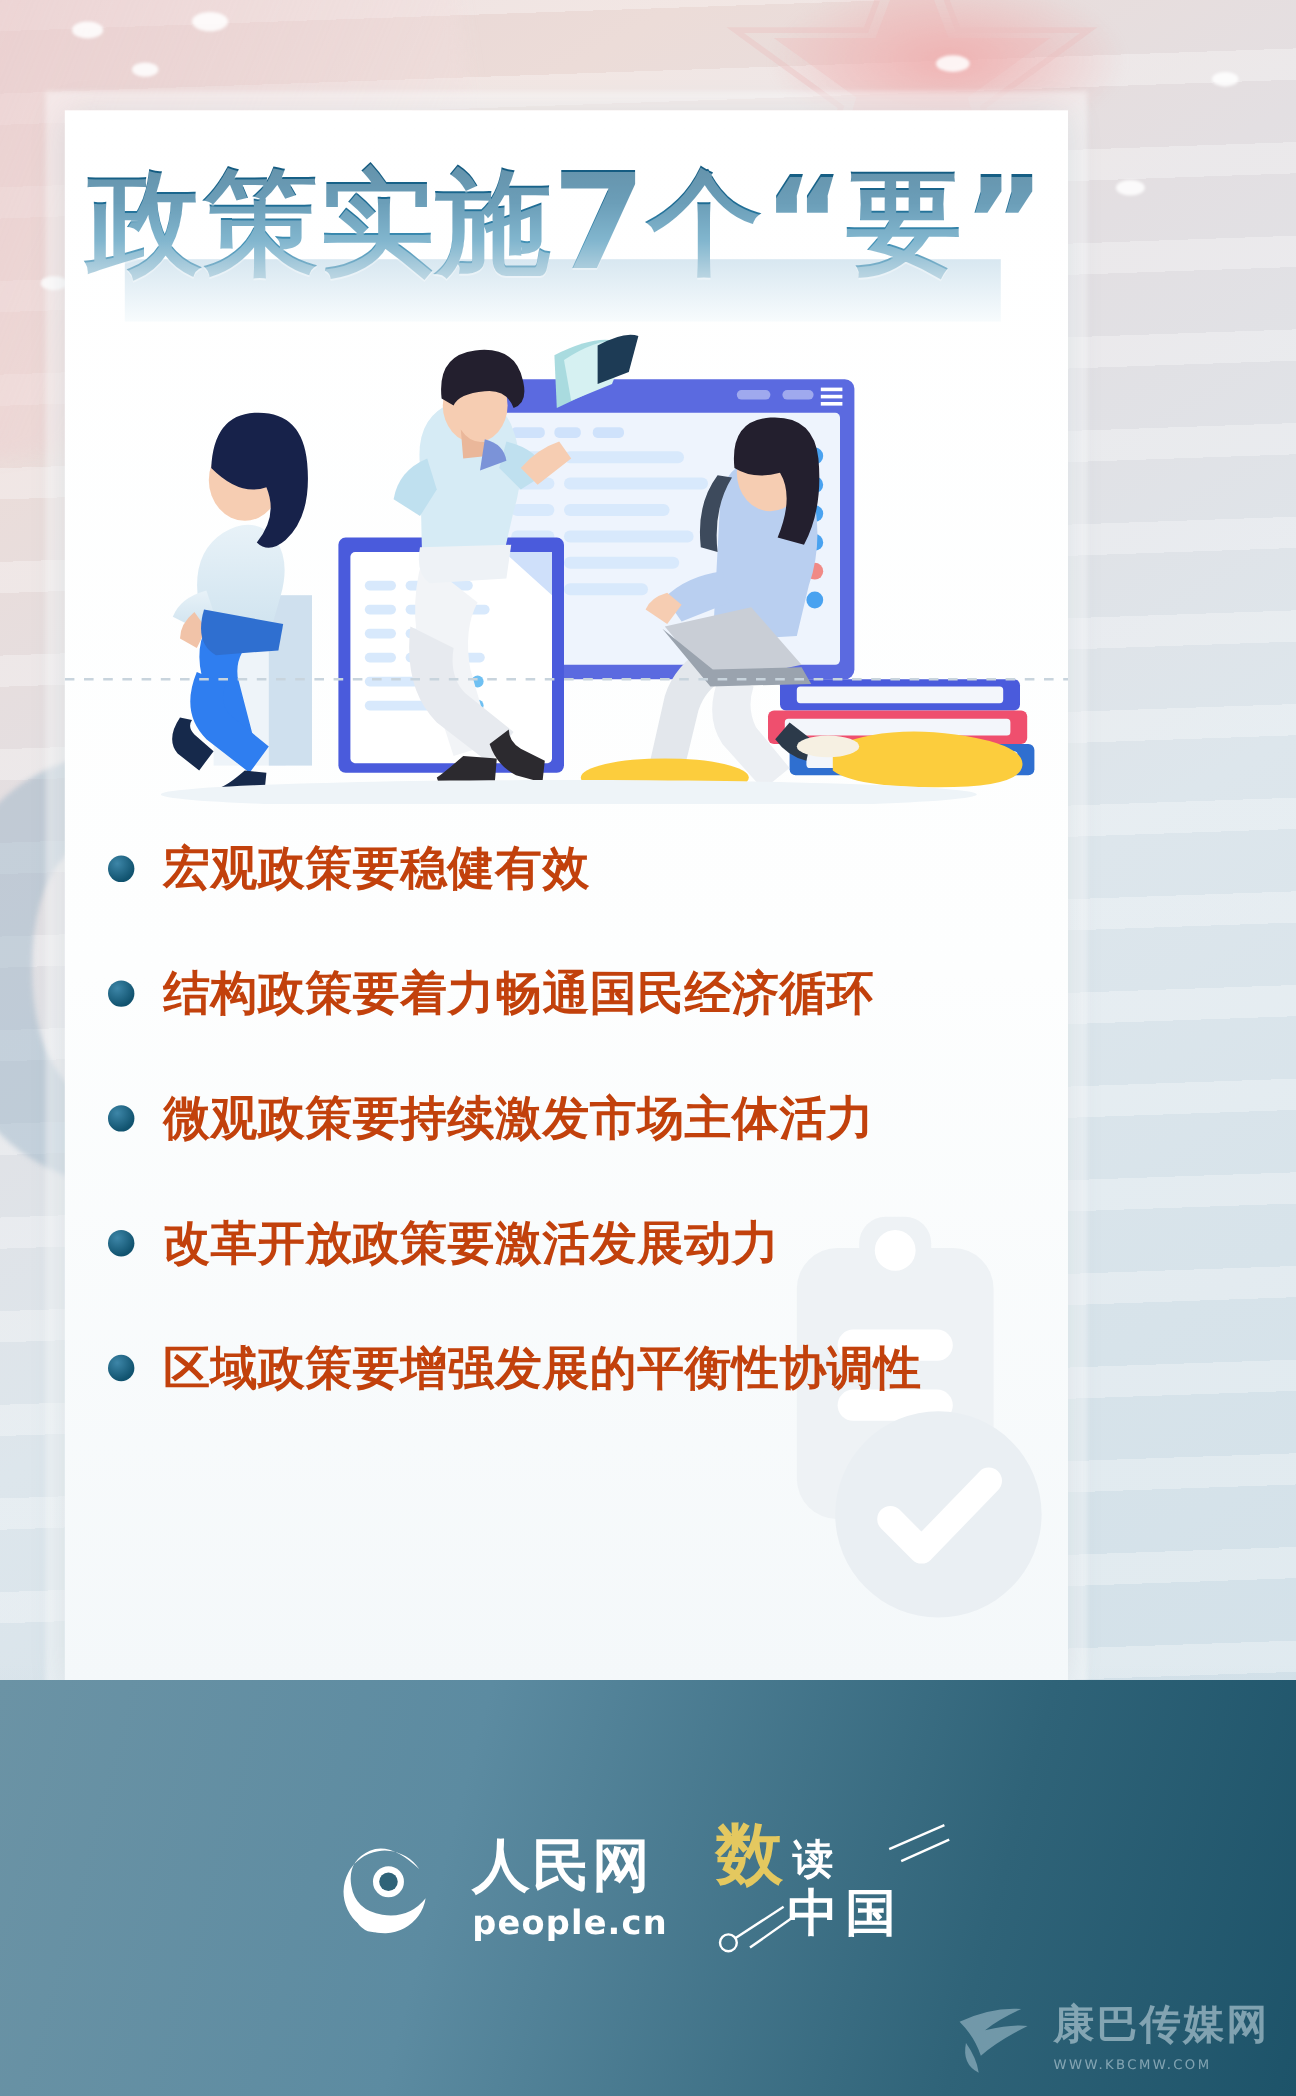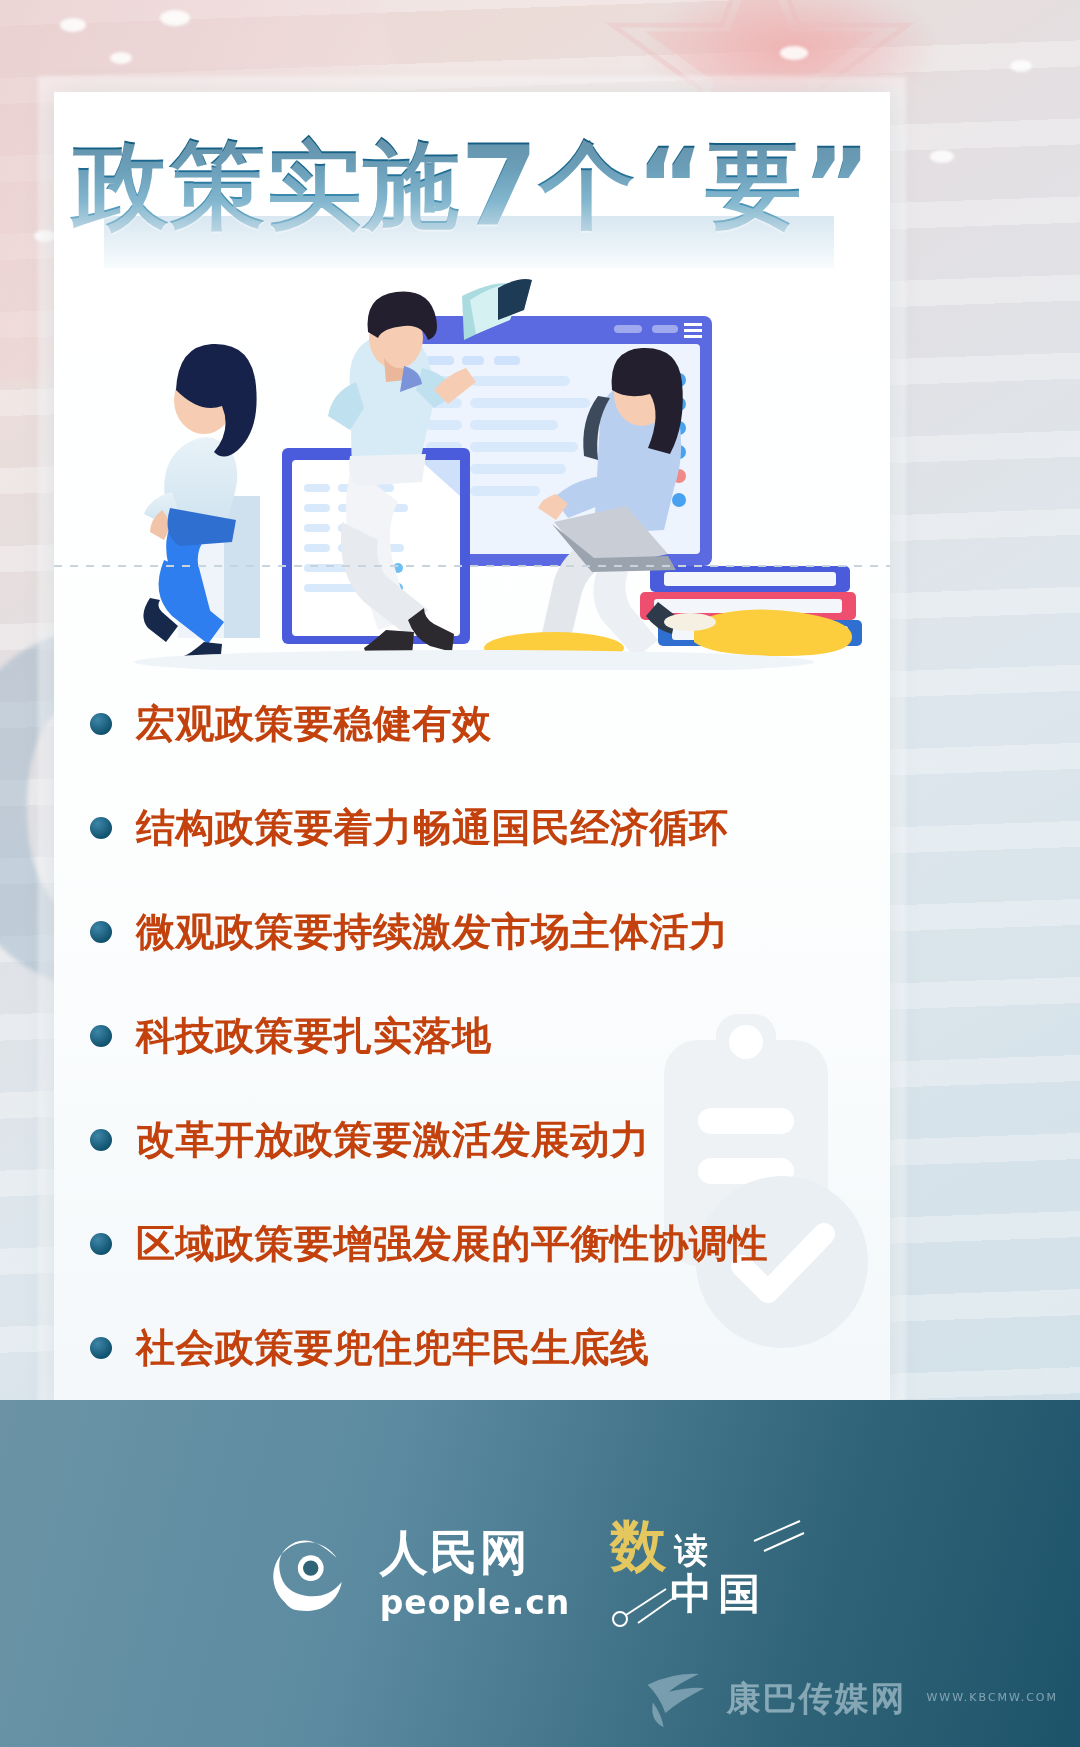--- a/index.html
+++ b/index.html
@@ -78,37 +78,37 @@
   .footer{position:absolute;left:0;bottom:0;width:1080px;height:347px;
       background:linear-gradient(105deg,#6b93a5 0%,#5c8ba1 35%,#2f6378 75%,#1d5369 100%);}
   .footer-inner{position:absolute;left:0;top:110px;width:1080px;height:130px;
       display:flex;align-items:center;justify-content:center;gap:34px;}
   .pd-logo{display:flex;align-items:center;gap:28px;}
   .pd-mark{width:86px;height:86px;}
   .pd-mark svg{width:100%;height:100%;}
   .pd-text{display:flex;flex-direction:column;align-items:flex-start;}
   .pd-cn{font-size:48px;font-weight:700;color:#fff;line-height:1;letter-spacing:2px;
      font-family:"DejaVu Serif","Liberation Serif",serif;}
-  .pd-en{font-size:33px;font-weight:700;color:#fff;letter-spacing:1px;margin-top:7px;
+  .pd-en{font-size:28px;font-weight:700;color:#fff;letter-spacing:1px;margin-top:7px;
      font-family:"DejaVu Sans","Liberation Sans",sans-serif;}
   .brand{position:relative;width:210px;height:120px;}
   .brand-top{position:absolute;left:6px;top:2px;display:flex;align-items:flex-end;gap:8px;}
   .brand-shu{font-size:56px;font-weight:700;color:#e4c85f;line-height:1;
      font-family:"DejaVu Serif","Liberation Serif",serif;}
   .brand-du{font-size:34px;font-weight:700;color:#ffffff;line-height:1;padding-bottom:6px;
      font-family:"DejaVu Serif","Liberation Serif",serif;}
   .brand-bottom{position:absolute;left:66px;top:58px;font-size:42px;font-weight:700;color:#fff;
      letter-spacing:6px;font-family:"DejaVu Serif","Liberation Serif",serif;line-height:1;}
   .brand-deco{position:absolute;inset:0;}
   .brand-deco svg{width:100%;height:100%;}
 
   .watermark{position:absolute;right:22px;bottom:18px;display:flex;align-items:center;gap:14px;opacity:.55;}
   .wm-mark{width:72px;height:62px;}
   .wm-mark svg{width:100%;height:100%;}
-  .wm-text{display:flex;flex-direction:row;gap:20px;}
+  .wm-text{display:flex;flex-direction:column;}
   .wm-cn{font-size:34px;font-weight:700;color:#cfe0e8;line-height:1;letter-spacing:2px;
      font-family:"DejaVu Serif","Liberation Serif",serif;}
   .wm-url{font-size:11px;color:#cfe0e8;letter-spacing:2px;margin-top:10px;
      font-family:"DejaVu Sans","Liberation Sans",sans-serif;}
 </style>
 </head>
 <body>
 
 <div class="poster">
 
@@ -307,33 +307,25 @@
     <div class="item">
       <span class="dot"></span>
       <span class="itext">结构政策要着力畅通国民经济循环</span>
     </div>
     <div class="item">
       <span class="dot"></span>
       <span class="itext">微观政策要持续激发市场主体活力</span>
     </div>
     <div class="item">
       <span class="dot"></span>
-      <span class="itext">科技政策要扎实落地</span>
-    </div>
-    <div class="item">
-      <span class="dot"></span>
       <span class="itext">改革开放政策要激活发展动力</span>
     </div>
     <div class="item">
       <span class="dot"></span>
       <span class="itext">区域政策要增强发展的平衡性协调性</span>
-    </div>
-    <div class="item">
-      <span class="dot"></span>
-      <span class="itext">社会政策要兜住兜牢民生底线</span>
     </div>
   </div>
 
   <div class="footer">
     <div class="footer-inner">
 
       <div class="pd-logo">
         <span class="pd-mark">
           <svg viewBox="0 0 100 100">
             <path d="M50 6 A44 44 0 1 0 50 94 A44 44 0 1 0 50 6 Z

